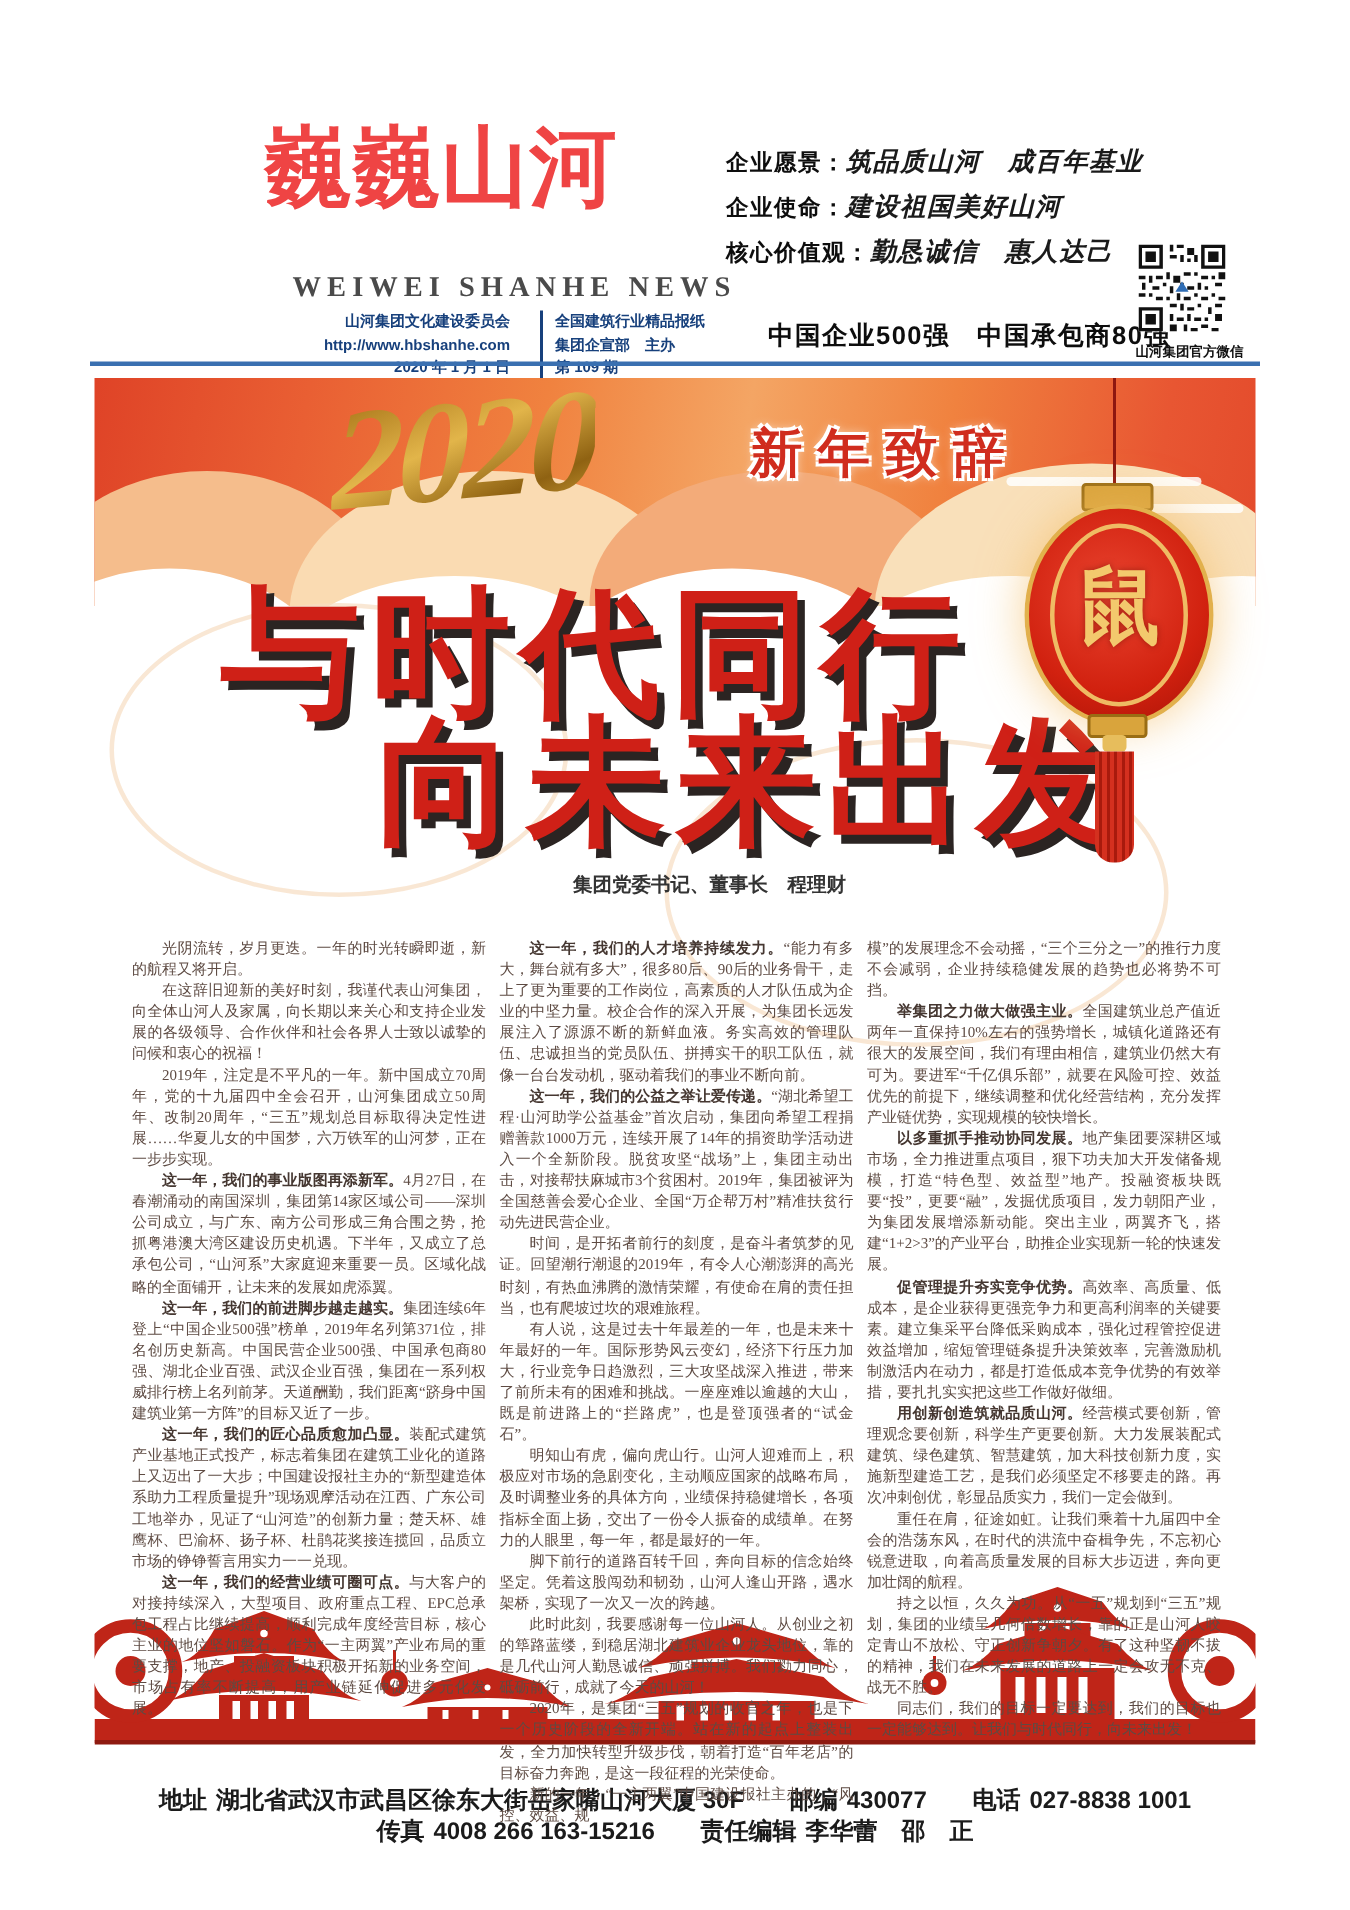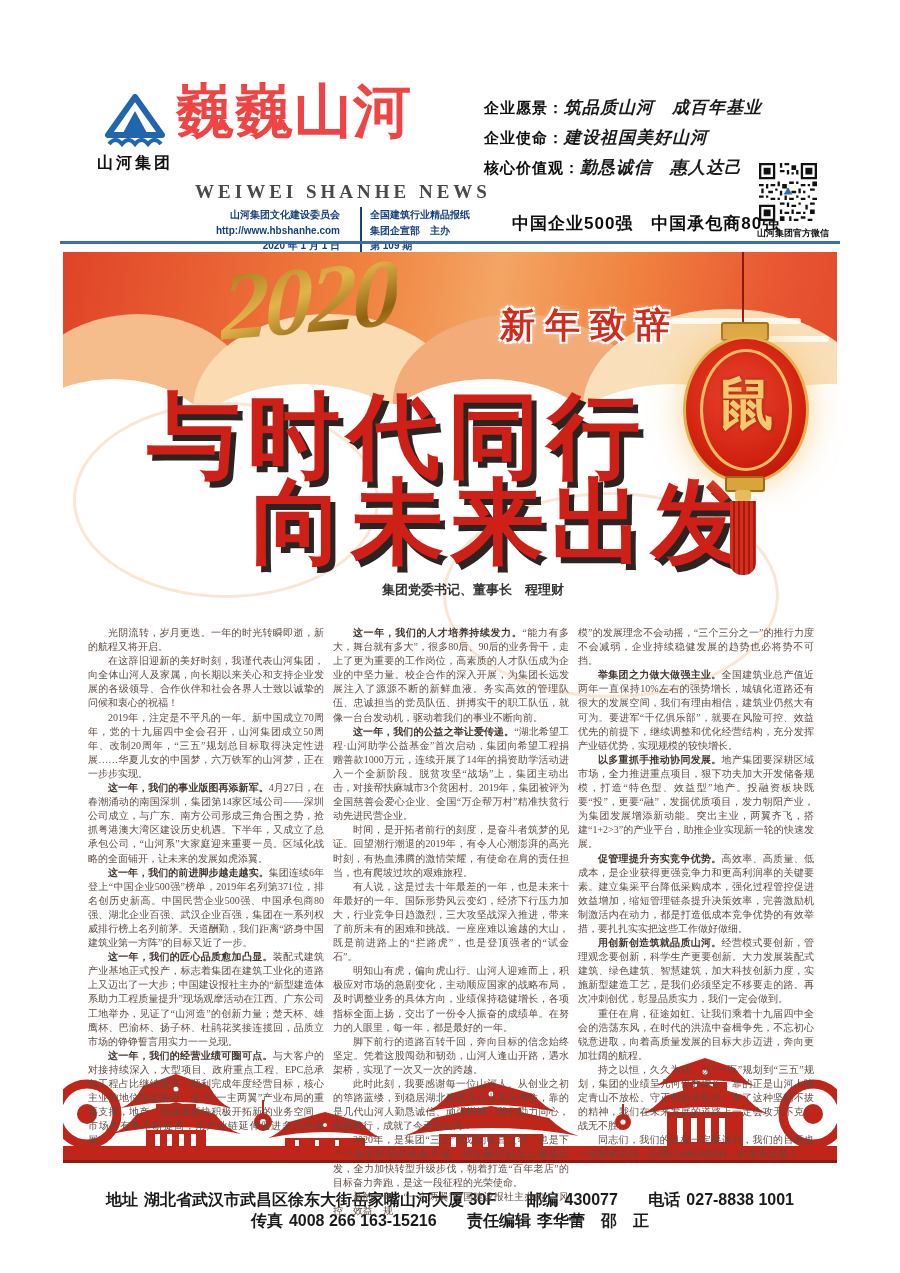--- a/index.html
+++ b/index.html
@@ -38,21 +38,21 @@
   .hero{position:absolute;left:63px;top:252px;width:774px;height:352px;background:#fff;}
   .sky{position:absolute;left:0;top:0;width:774px;height:152px;overflow:hidden;
        background:linear-gradient(100deg,#df4327 0%,#e95f33 18%,#f0823f 38%,#f4a564 55%,
                   #f0823f 72%,#e85632 90%,#e34a2b 100%);}
   .cloud{position:absolute;border-radius:50%;}
   .streak{position:absolute;height:6px;border-radius:3px;background:#fff;opacity:.85;}
   .y2020{position:absolute;left:158px;top:-8px;font-size:96px;font-weight:bold;font-style:italic;
          font-family:"Liberation Serif",serif;transform:rotate(-5deg) skewX(-6deg);
          background:linear-gradient(160deg,#a87418 10%,#e2b54a 45%,#8f6212 75%,#d9a93e 100%);
          -webkit-background-clip:text;background-clip:text;color:transparent;letter-spacing:-4px;}
-  .banner-label{position:absolute;left:437px;top:50px;font-family:"Liberation Sans",sans-serif;
+  .banner-label{position:absolute;left:437px;top:27px;font-family:"Liberation Sans",sans-serif;
         font-size:35px;font-weight:bold;color:#d02c1e;letter-spacing:10px;white-space:nowrap;
         text-shadow:-2px -2px 0 #fff,2px -2px 0 #fff,-2px 2px 0 #fff,2px 2px 0 #fff,0 0 7px rgba(255,255,255,.9);}
   .faint-cloud{position:absolute;border:3px solid #f6ddc2;border-radius:50%;opacity:.7;}
   .hero-title{position:absolute;font-size:93px;font-weight:bold;color:#cf2017;line-height:1;
               letter-spacing:7px;white-space:nowrap;font-family:"Liberation Serif",serif;
               text-shadow:5px 6px 0 #2b2422;z-index:2;}
   .byline{position:absolute;left:300px;top:329px;width:220px;text-align:center;z-index:2;
           font-family:"Liberation Sans",sans-serif;font-weight:bold;font-size:13px;color:#333;
           white-space:nowrap;}
   
@@ -85,28 +85,20 @@
   .pagefoot{position:absolute;left:0;top:1190px;width:900px;text-align:center;
             font-family:"Liberation Sans",sans-serif;font-weight:bold;font-size:16px;color:#1b1b1b;}
   .pagefoot .item{display:inline-block;margin:0 13px;white-space:nowrap;}
   .pagefoot .lbl{margin-right:6px;}
 </style>
 </head>
 <body>
 
 <div class="page">
 
-  <div class="logo-block">
-    <svg width="66" height="56" viewBox="0 0 66 56">
-      <path d="M33 3 L6 41 L60 41 Z" fill="#ffffff" stroke="#1f66ad" stroke-width="6" stroke-linejoin="round"></path>
-      <path d="M33 17 L21 39 L45 39 Z" fill="#1f66ad"></path>
-      <path d="M7 50 q6.5,-8 13 0 q6.5,-8 13 0 q6.5,-8 13 0 q6.5,-8 13 0" fill="none" stroke="#1f66ad" stroke-width="4"></path>
-    </svg>
-    <div class="logo-text">山河集团</div>
-  </div>
 
   <div class="masthead">巍巍山河</div>
   <div class="masthead-en">WEIWEI SHANHE NEWS</div>
 
   <div class="pubinfo">
     <div class="pub-left">
       <div>山河集团文化建设委员会</div>
       <div>http://www.hbshanhe.com</div>
       <div>2020 年 1 月 1 日</div>
     </div>

